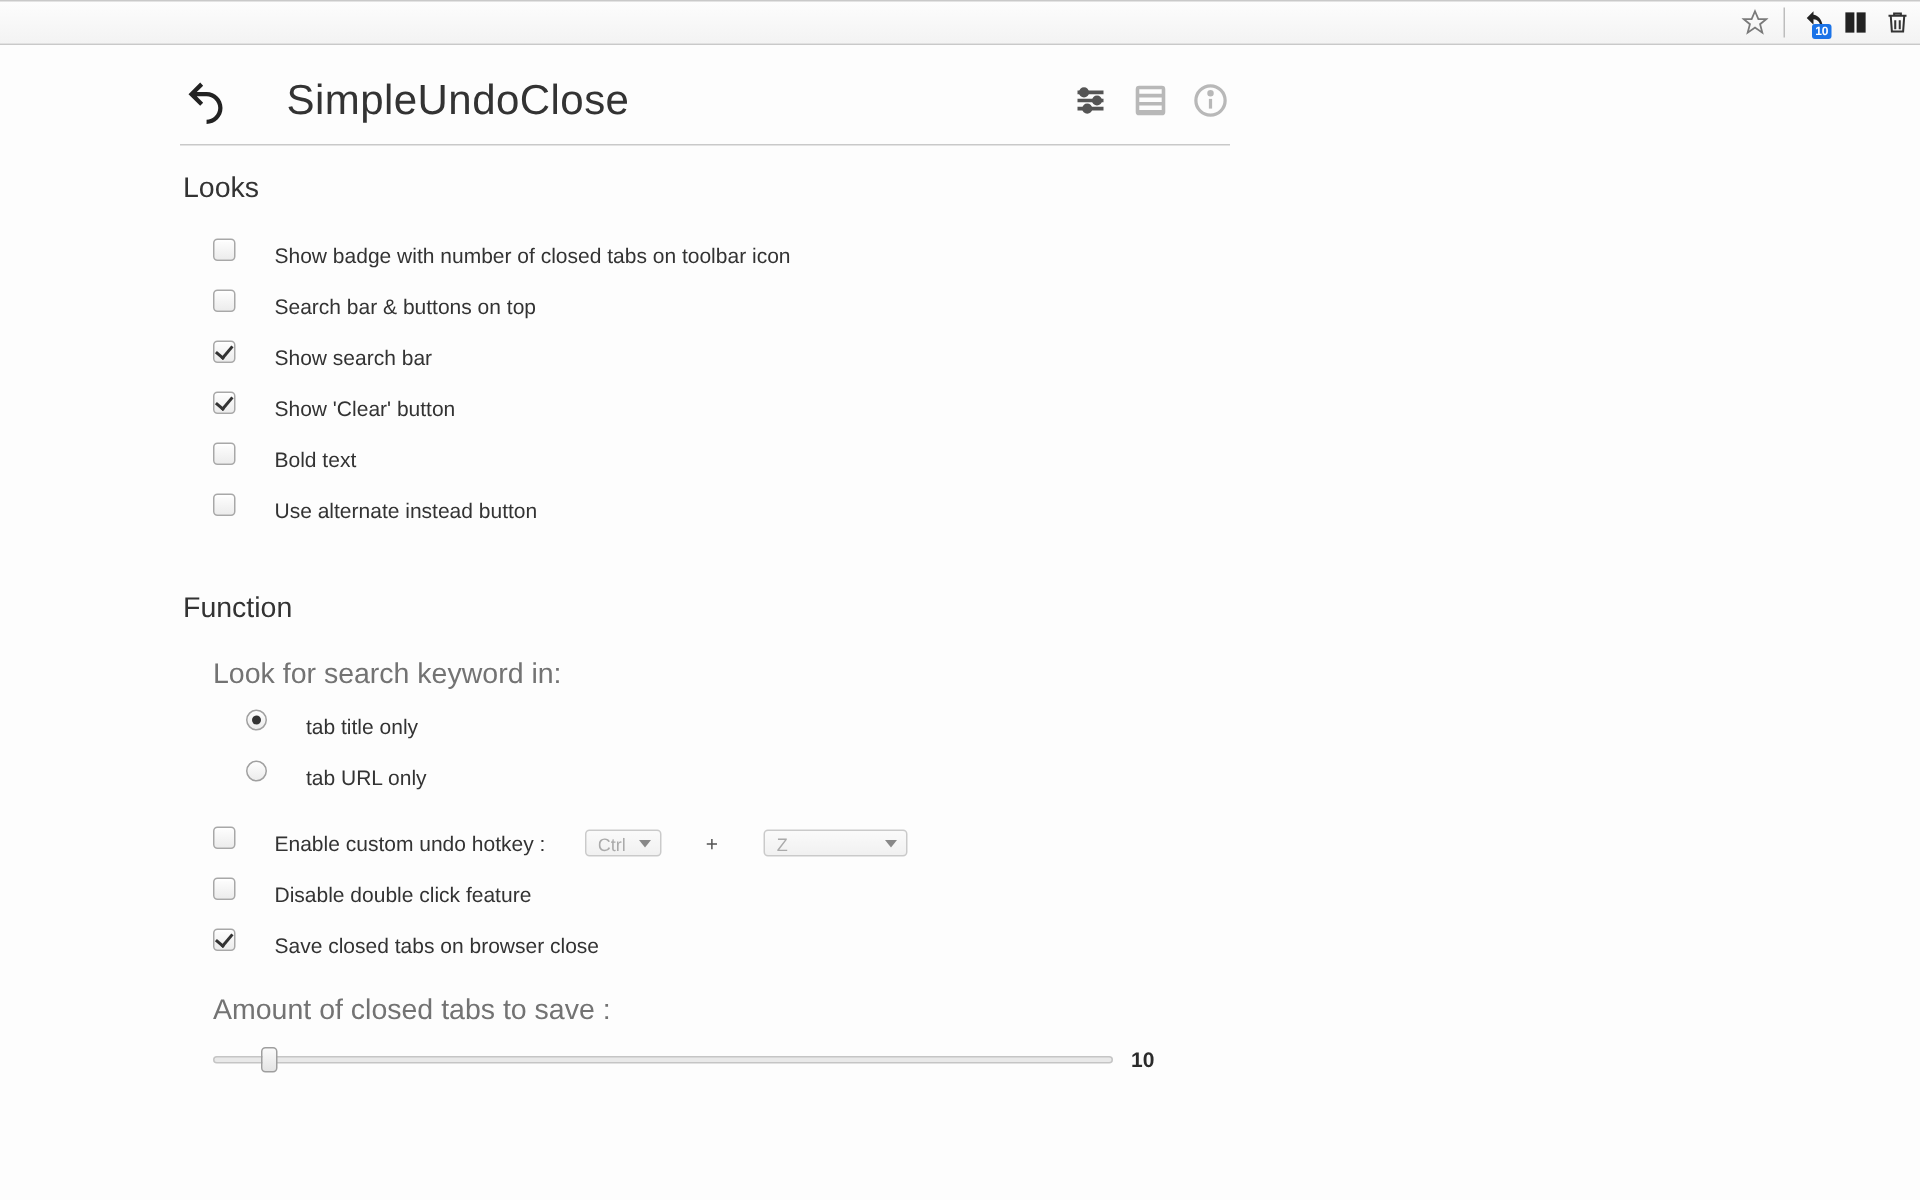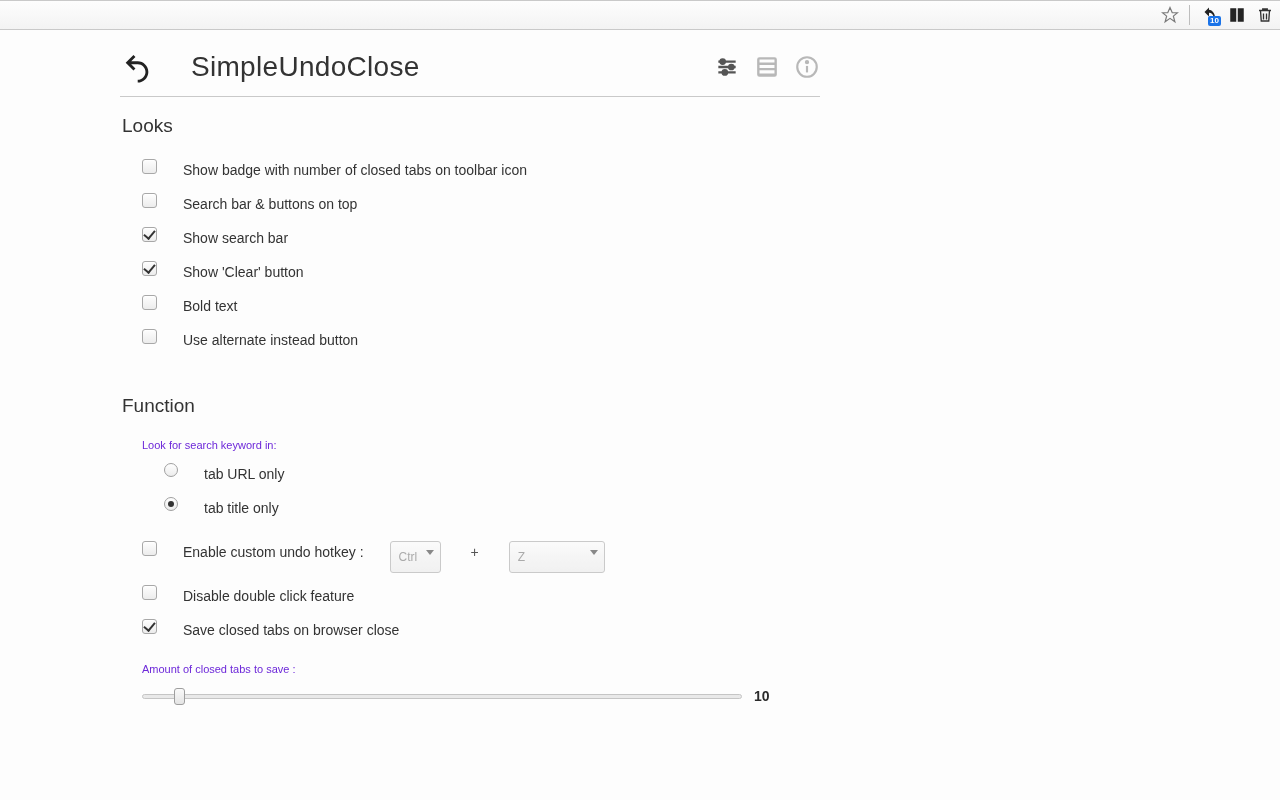--- a/index.html
+++ b/index.html
@@ -102,22 +102,22 @@
     gap: 26px;
     font-size: 14px;
     color: #333;
     line-height: 22px;
   }
   .radio-row {
     padding-left: 44px;
   }
   .sub-label {
     padding: 6px 0 6px 22px;
-    font-size: 11px;
-    color: #6d28d9;
+    font-size: 19px;
+    color: #737373;
   }
 
   
   .cb {
     width: 15px; height: 15px;
     border: 1px solid #a8a8a8;
     border-radius: 3px;
     background: linear-gradient(#fefefe,#ececec);
     cursor: pointer;
     position: relative;
@@ -154,21 +154,21 @@
   }
 
   .inline-select {
     appearance: none;
     border: 1px solid #b5b5b5;
     border-radius: 3px;
     background: linear-gradient(#fafafa,#ececec);
     font-size: 12px;
     color: #888;
     padding: 2px 22px 2px 8px;
-    height: 32px;
+    height: 18px;
     position: relative;
   }
   .select-wrap {
     position: relative;
     display: inline-block;
   }
   .select-wrap::after {
     content: "";
     position: absolute;
     right: 7px; top: 9px;
@@ -309,26 +309,26 @@
     <span>Use alternate instead button</span>
   </div>
 
   <div class="spacer-lg"></div>
 
   <div class="section-title">Function</div>
 
   <div class="sub-label">Look for search keyword in:</div>
 
   <div class="option-row radio-row">
+    <div class="rb checked"></div>
+    <span>tab title only</span>
+  </div>
+  <div class="option-row radio-row">
     <div class="rb"></div>
     <span>tab URL only</span>
-  </div>
-  <div class="option-row radio-row">
-    <div class="rb checked"></div>
-    <span>tab title only</span>
   </div>
 
   <div class="spacer-sm"></div>
 
   <div class="option-row">
     <div class="cb"></div>
     <span>Enable custom undo hotkey :</span>
     <span class="select-wrap">
       <select class="inline-select" disabled="">
         <option>Ctrl</option>

